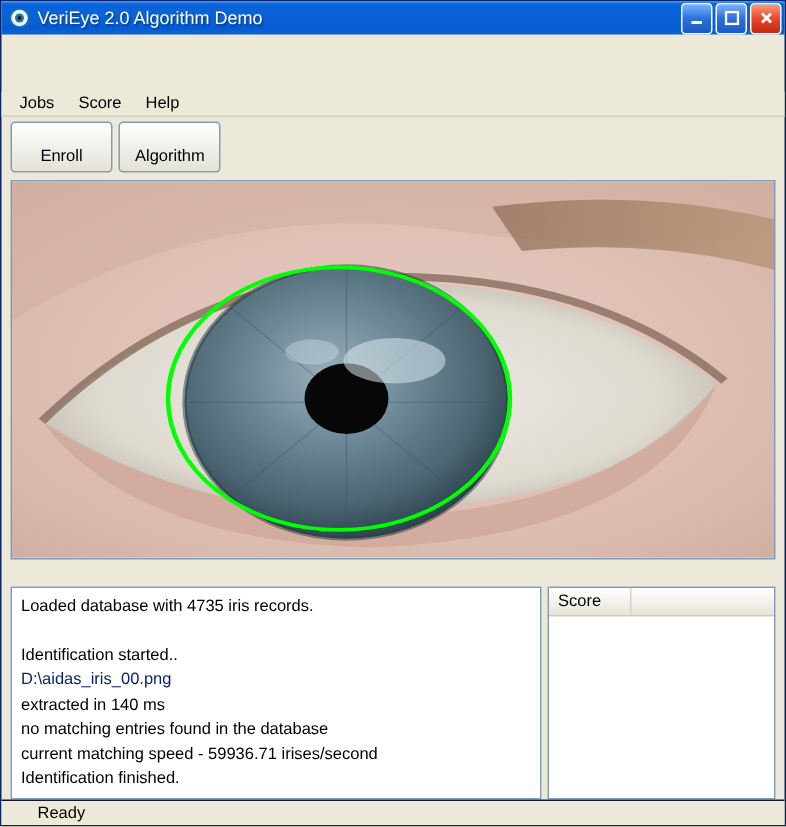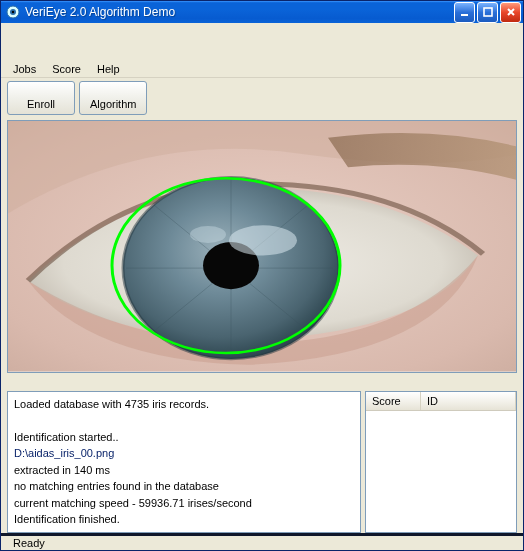--- a/index.html
+++ b/index.html
@@ -116,24 +116,24 @@
   }
   .list-header .col {
     padding: 3px 6px;
     border-right: 1px solid #d6d2c2;
   }
   .list-header .col.score { width: 55px; }
   .list-header .col.id { flex:1; }
   .log-pane .link { color: #0a246a; }
   .statusbar {
     height: 20px;
-    border-top: 3px solid #0f172a;
+    border-top: 1px solid #0f172a;
     background: #ece9d8;
     display:flex; align-items:center;
-    padding: 0 12px;
+    padding: 0 24px;
     margin-top: auto;
   }
 </style>
 </head>
 <body>
 
 <div class="window">
 
   <div class="titlebar">
     <span class="app-icon">
@@ -239,21 +239,20 @@
 
 <span>Identification started..</span>
 <span class="link">D:\aidas_iris_00.png</span>
 <span>extracted in 140 ms</span>
 <span>no matching entries found in the database</span>
 <span>current matching speed - 59936.71 irises/second</span>
 <span>Identification finished.</span></div>
     <div class="list-pane">
       <div class="list-header">
         <div class="col score">Score</div>
-        <div class="col id">ID</div>
       </div>
     </div>
   </div>
 
   <div class="statusbar">
     <span>Ready</span>
   </div>
 
 </div>
 

